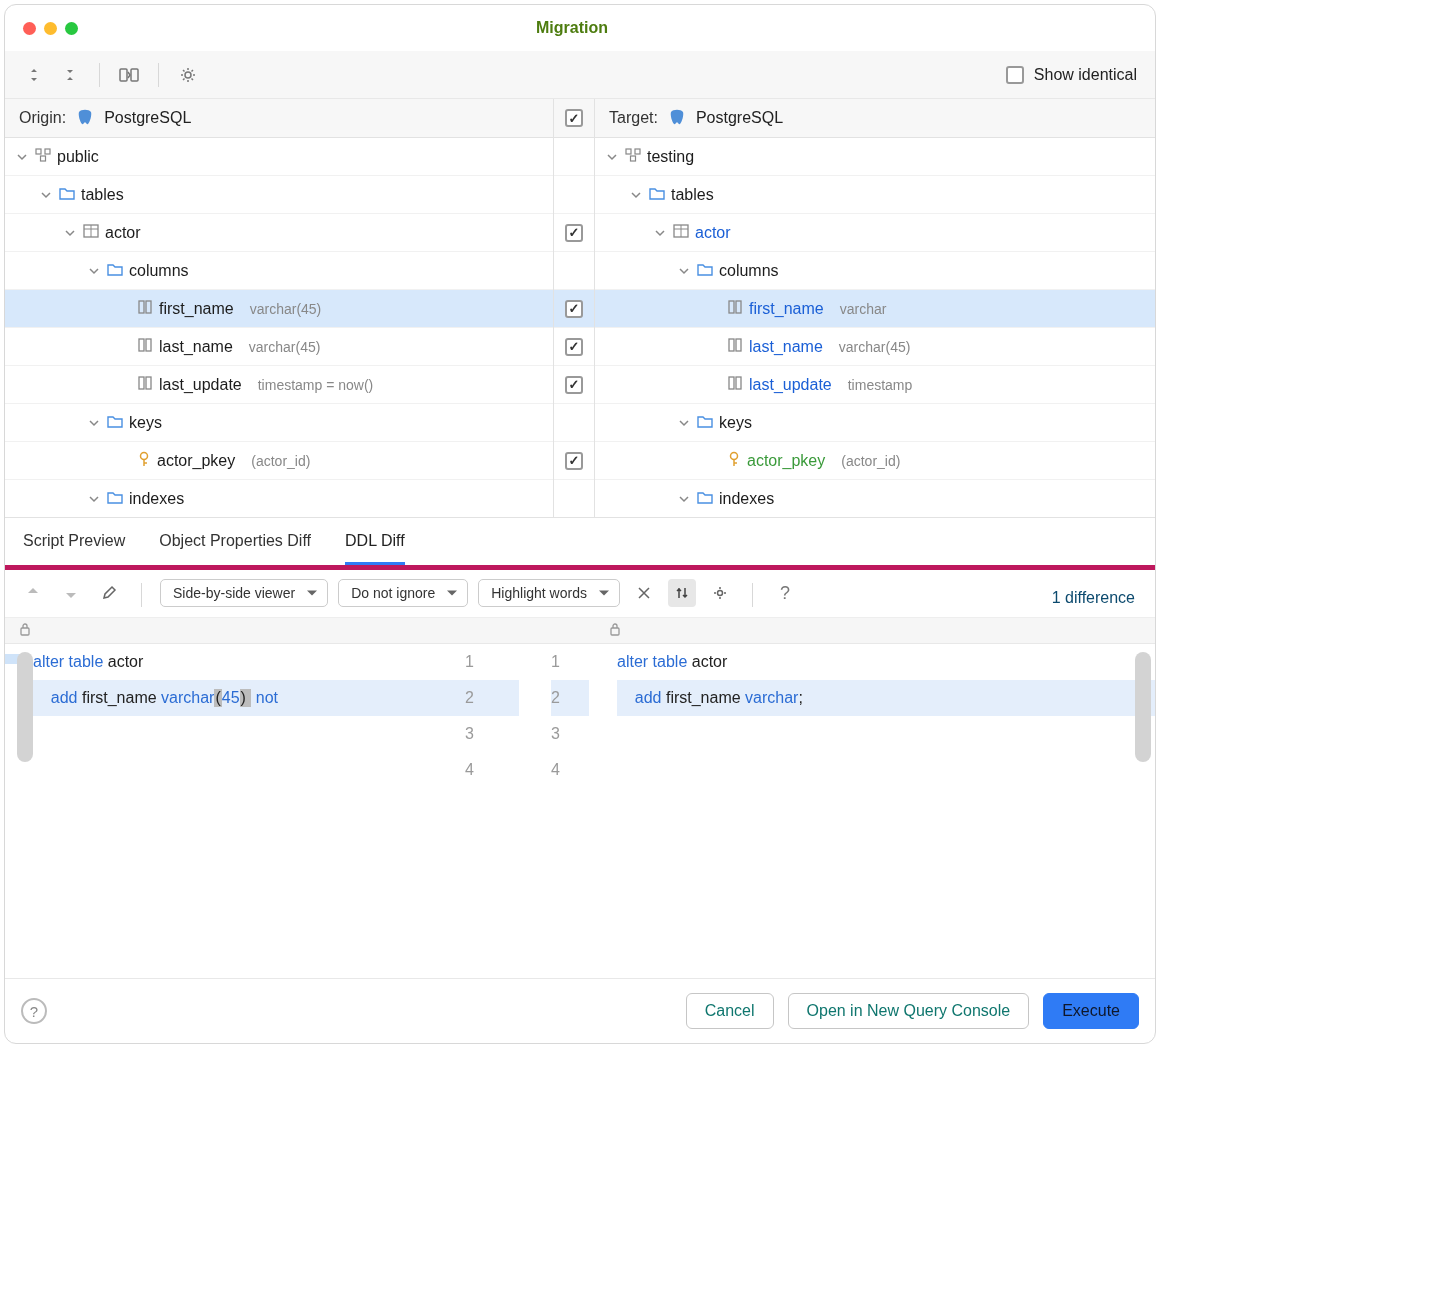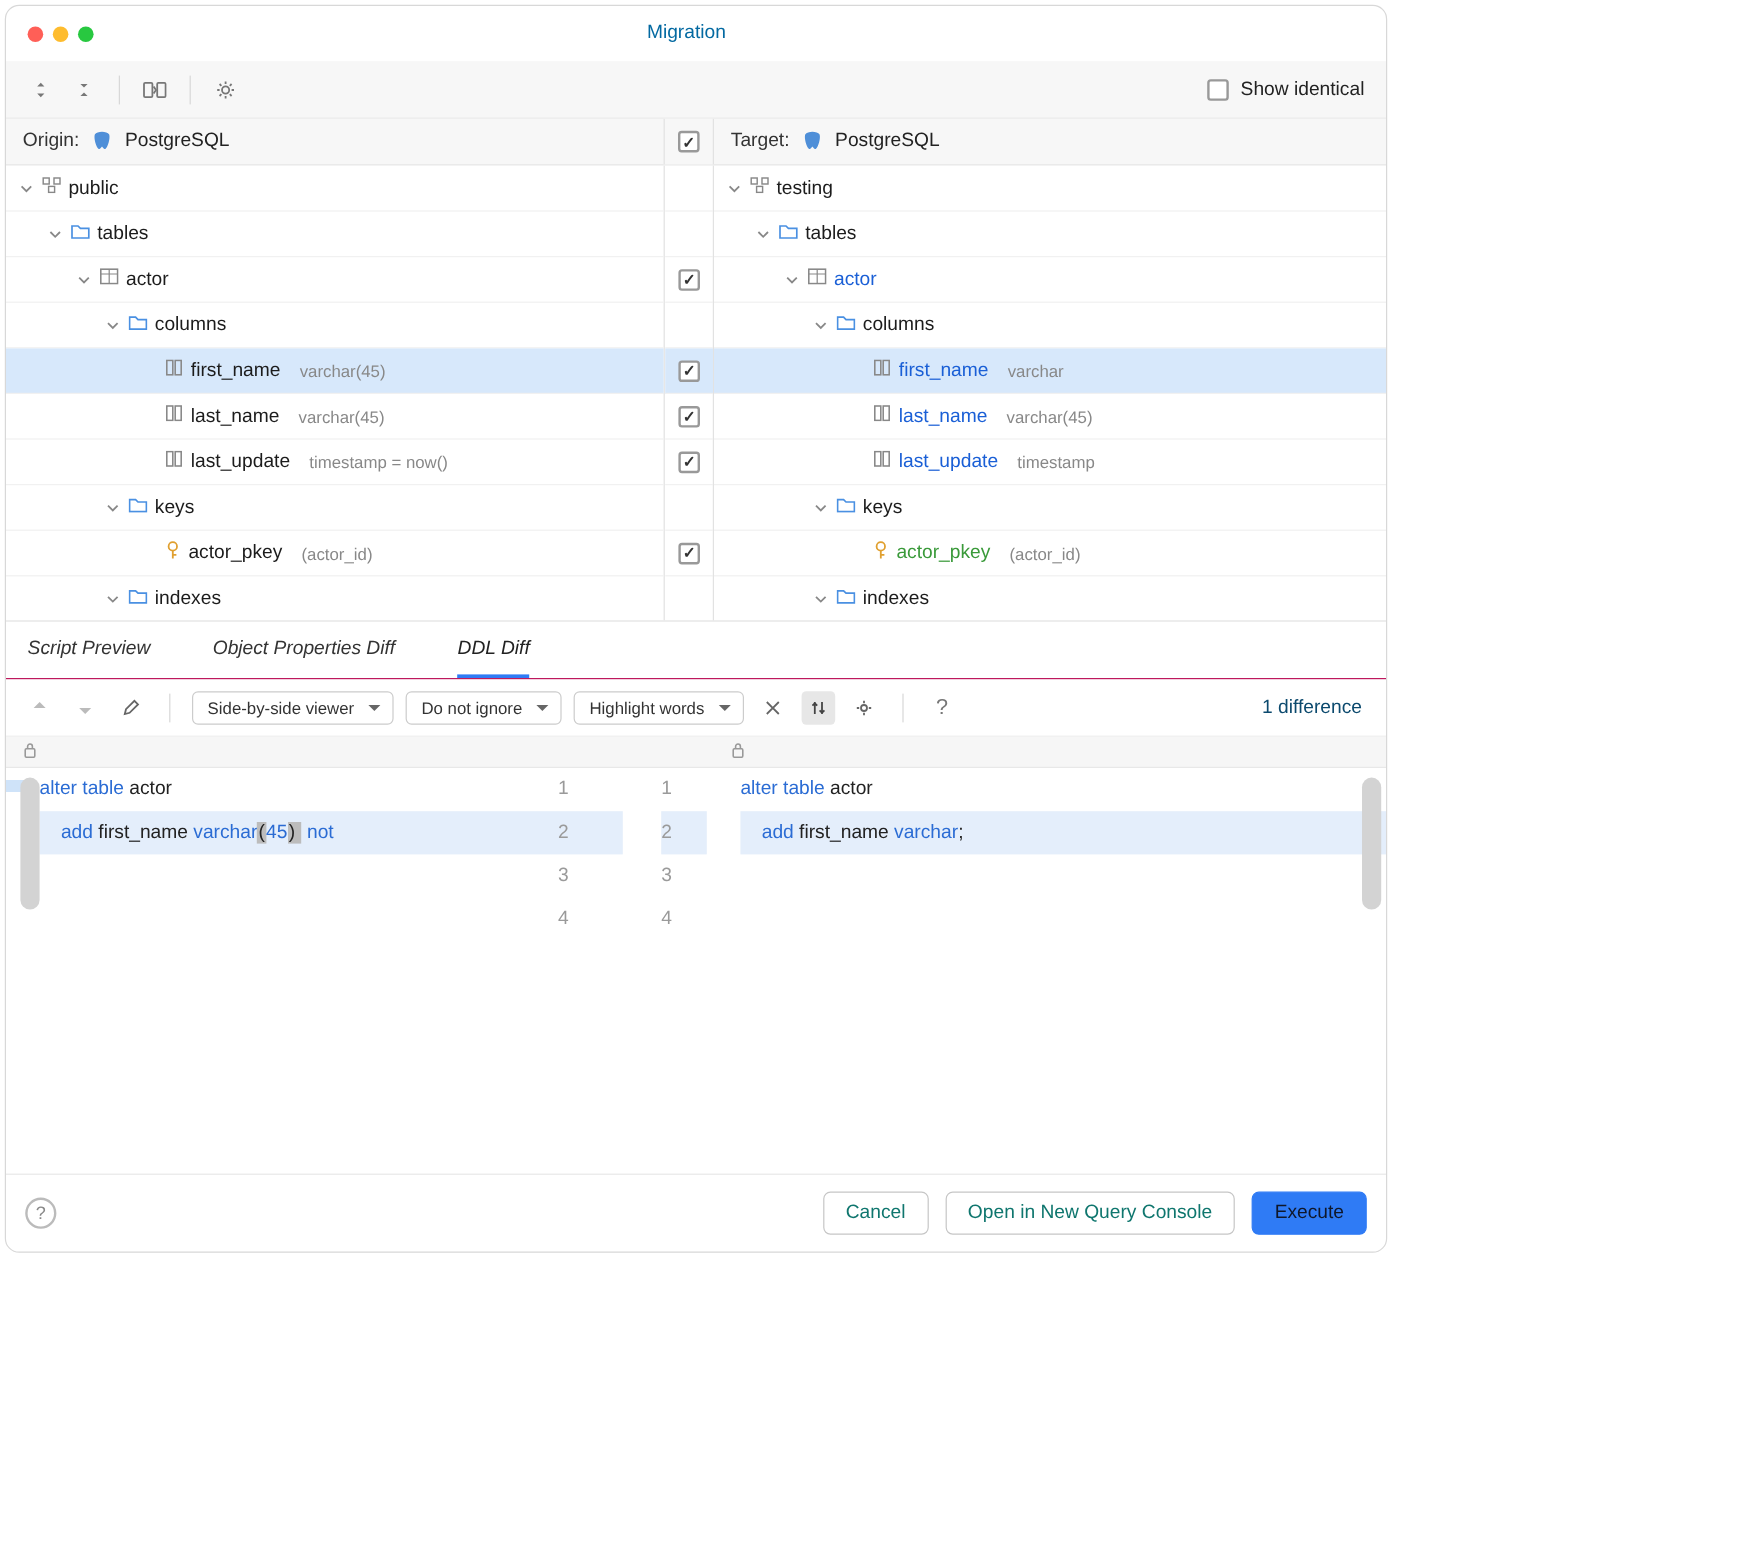--- a/index.html
+++ b/index.html
@@ -30,21 +30,21 @@
     align-items: center;
     position: relative;
   }
   .lights { display:flex; gap:8px; margin-left:18px; }
   .light { width:13px; height:13px; border-radius:50%; }
   .light.r { background:#ff5f57; }
   .light.y { background:#febc2e; }
   .light.g { background:#28c840; }
   .title {
     position:absolute; left:0; right:16px; text-align:center;
-    font-weight:400; font-size:16px; color:#0369a1;
+    font-weight:700; font-size:16px; color:#4d7c0f;
   }
   
   .top-toolbar {
     height: 48px;
     background:#f7f7f7;
     border-bottom:1px solid #e8e8e8;
     display:flex; align-items:center;
     padding: 0 14px;
   }
   .tb-left { display:flex; align-items:center; gap:6px;}
@@ -106,31 +106,30 @@
   .obj-name.blue { color:#1a5fd6; }
   .obj-name.green { color:#3a9a3a; }
   .obj-type { color:#888; font-size:14px; margin-left:10px; }
   .tree-check .check-row {
     height:38px; display:flex; align-items:center; justify-content:center;
     border-bottom:1px solid #f1f1f1;
   }
 
   
   .tabs {
-    display:flex; gap:52px; padding: 14px 18px 0 18px;
-    border-bottom:1px solid #be185d;
+    display:flex; gap:34px; padding: 14px 18px 0 18px;
+    border-bottom:5px solid #be185d;
     font-size:16px;
-    font-style:italic;
   }
   .tab { padding-bottom:12px; color:#333; cursor:pointer; }
   .tab.active { color:#222; border-bottom:3px solid #2f7bf5; font-weight:500;}
 
   
   .diff-toolbar {
-    display:flex; align-items:center; gap:10px; padding:10px 14px; height:48px;
+    display:flex; align-items:flex-end; gap:10px; padding:10px 14px; height:48px;
     border-bottom:1px solid #eee;
   }
   .icon-btn { width:28px; height:28px; display:flex; align-items:center; justify-content:center; color:#888; border-radius:4px;}
   .icon-btn.active { color:#444; }
   .icon-btn.hl { background:#e7e7e7; color:#444;}
   .dd {
     border:1px solid #ccc; border-radius:5px; padding:5px 32px 5px 12px;
     font-size:14px; color:#333; position:relative; background:#fff;
   }
   .dd::after {

